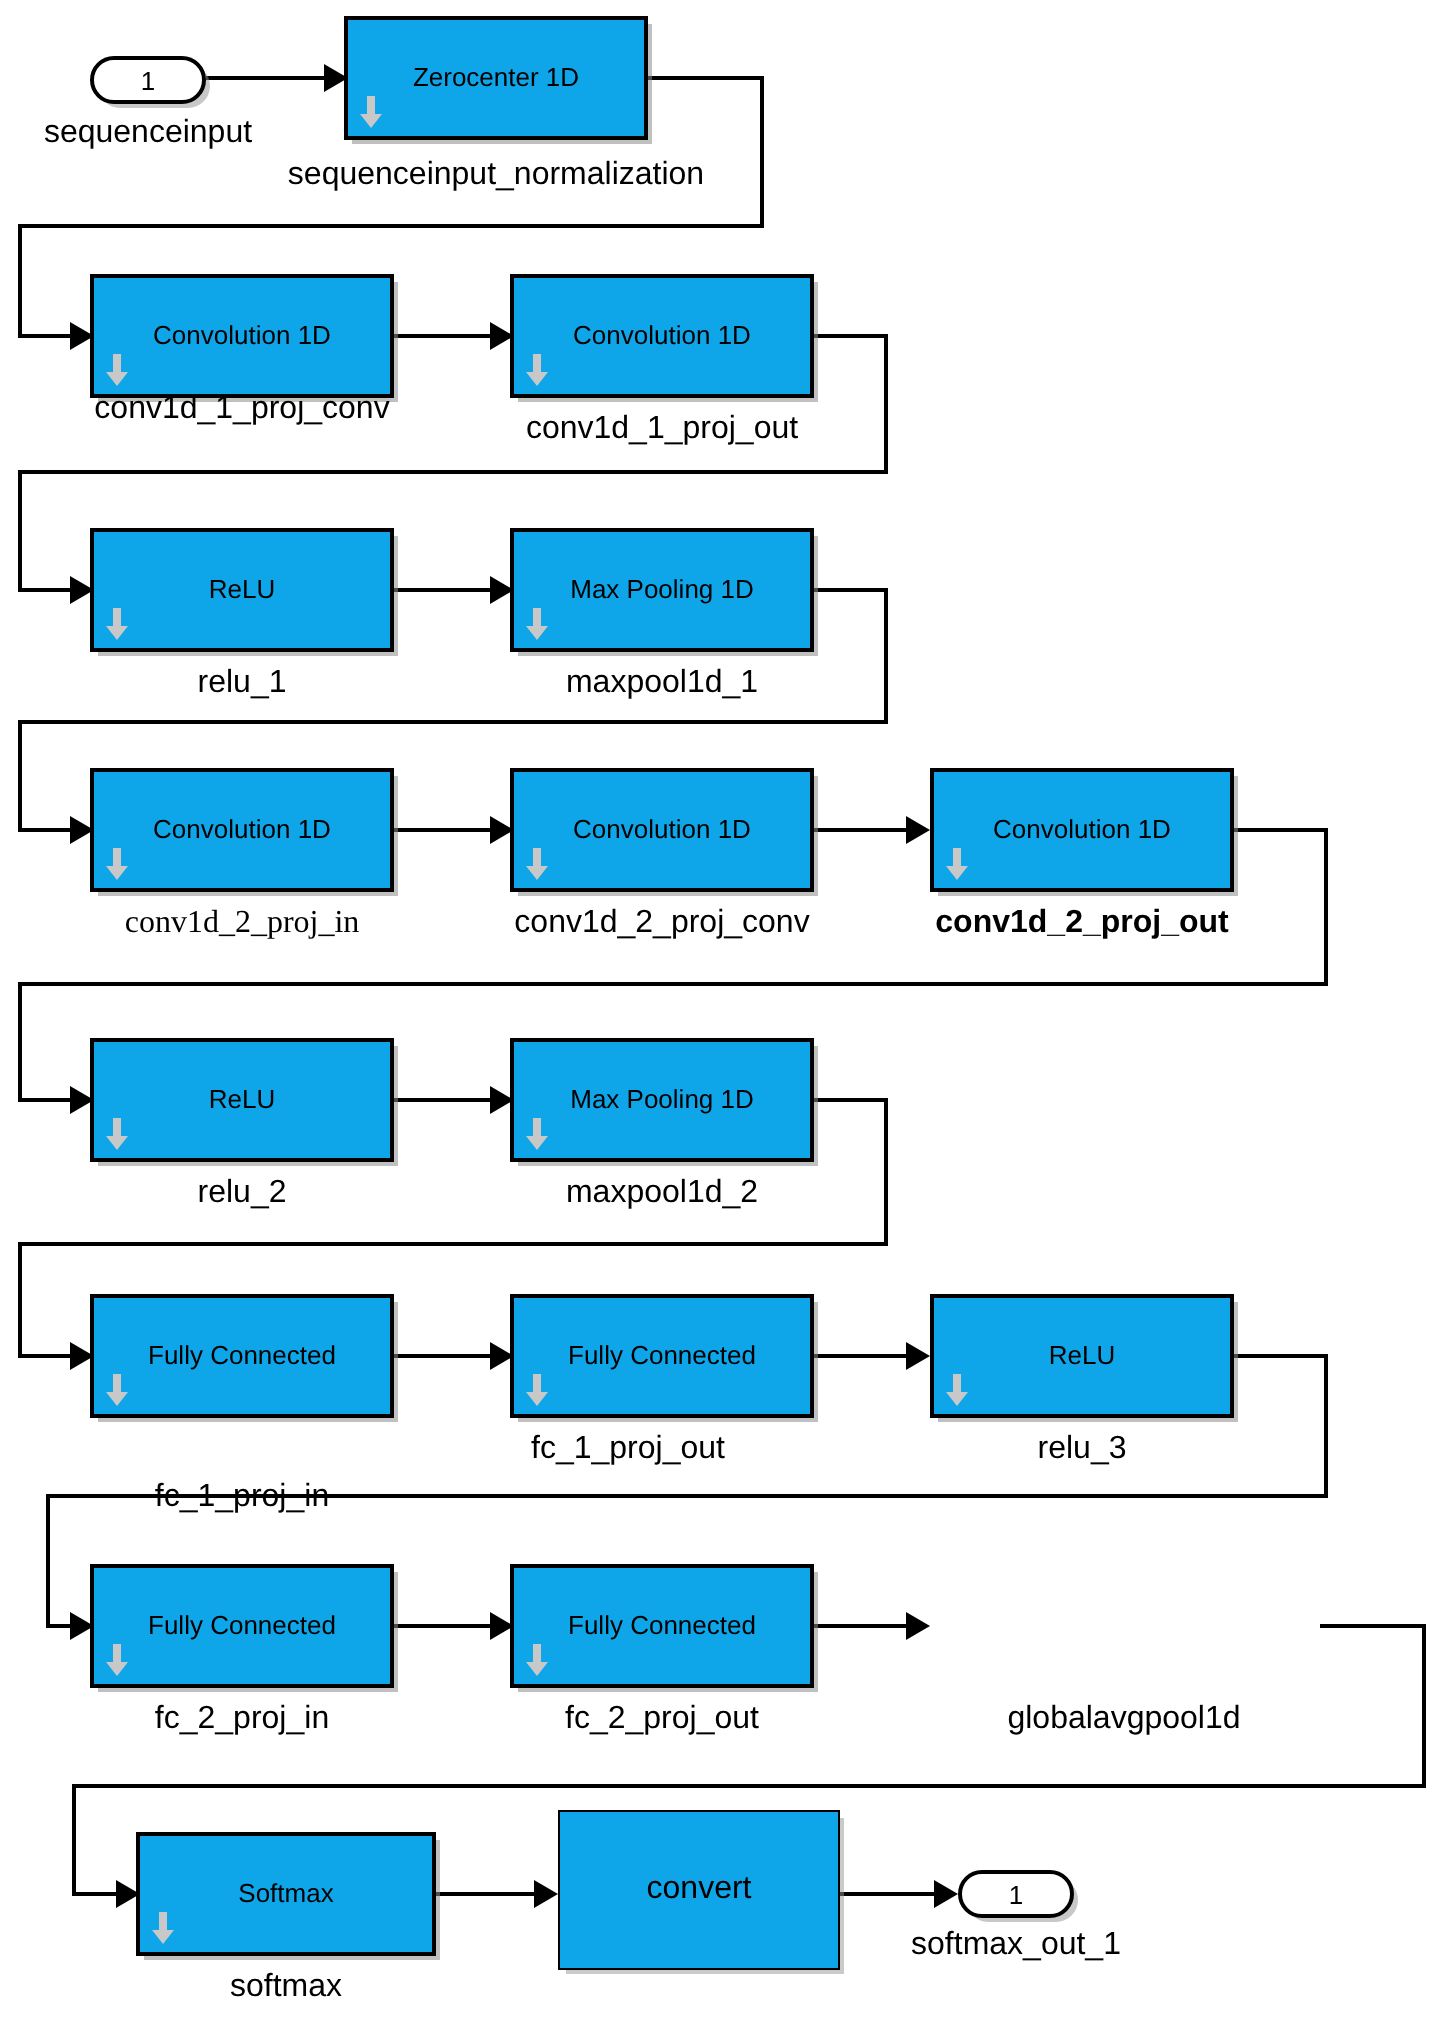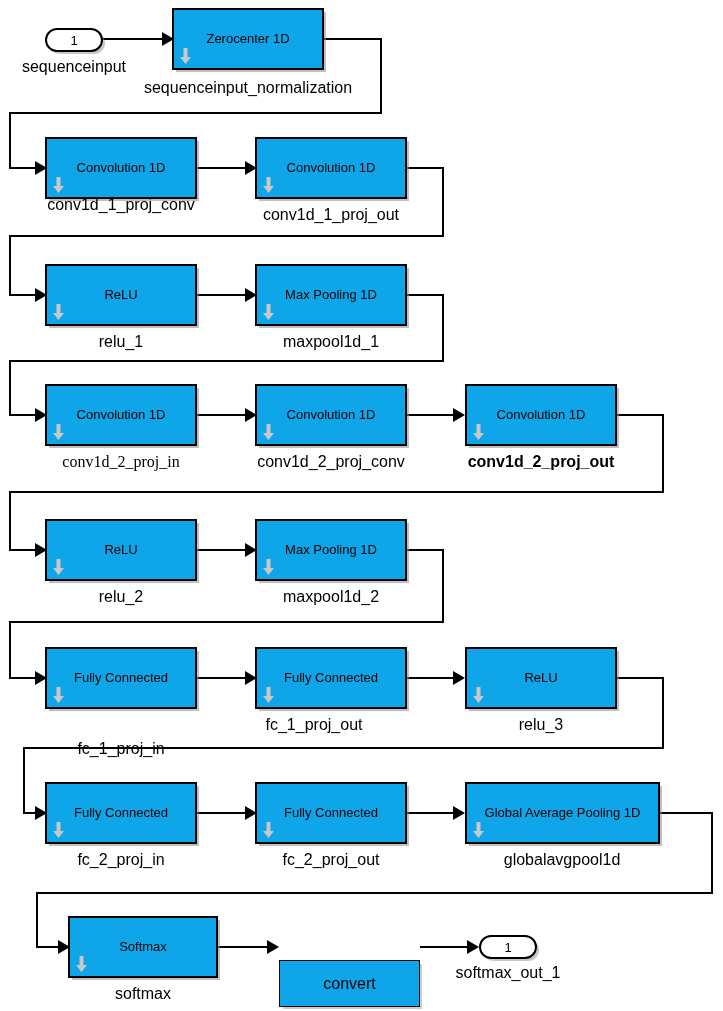--- a/index.html
+++ b/index.html
@@ -295,41 +295,33 @@
     <div class="block" style="left:255px;top:782px;width:152px;height:62px;">
       <div class="block-title">Fully Connected</div>
       <span class="dl-badge">
         <svg width="11" height="16" viewBox="0 0 11 16">
             <polygon fill="#c8c8c8" points="3.5,0 7.5,0 7.5,9 11,9 5.5,16 0,9 3.5,9"></polygon>
           </svg>
       </span>
     </div>
     <div class="caption" style="left:331px;top:851px;">fc_2_proj_out</div>
 
-    <div class="block" style="left:465px;top:782px;width:195px;height:62px;">
-      <div class="block-title">Global Average Pooling 1D</div>
-      <span class="dl-badge">
-        <svg width="11" height="16" viewBox="0 0 11 16">
-            <polygon fill="#c8c8c8" points="3.5,0 7.5,0 7.5,9 11,9 5.5,16 0,9 3.5,9"></polygon>
-          </svg>
-      </span>
-    </div>
     <div class="caption" style="left:562px;top:851px;">globalavgpool1d</div>
 
     <div class="block" style="left:68px;top:916px;width:150px;height:62px;">
       <div class="block-title">Softmax</div>
       <span class="dl-badge">
         <svg width="11" height="16" viewBox="0 0 11 16">
             <polygon fill="#c8c8c8" points="3.5,0 7.5,0 7.5,9 11,9 5.5,16 0,9 3.5,9"></polygon>
           </svg>
       </span>
     </div>
     <div class="caption" style="left:143px;top:985px;">softmax</div>
 
-    <div class="block thin" style="left:279px;top:960px;width:141px;height:47px;">
+    <div class="block thin" style="left:279px;top:905px;width:141px;height:80px;">
       <div class="block-title big">convert</div>
     </div>
     <div class="caption" style="left:349px;top:1038px;">softmax_out_cast</div>
 
     <div class="port" style="left:479px;top:935px;width:58px;height:24px;">
       <span>1</span>
     </div>
     <div class="caption" style="left:508px;top:964px;">softmax_out_1</div>
 
   </div>

